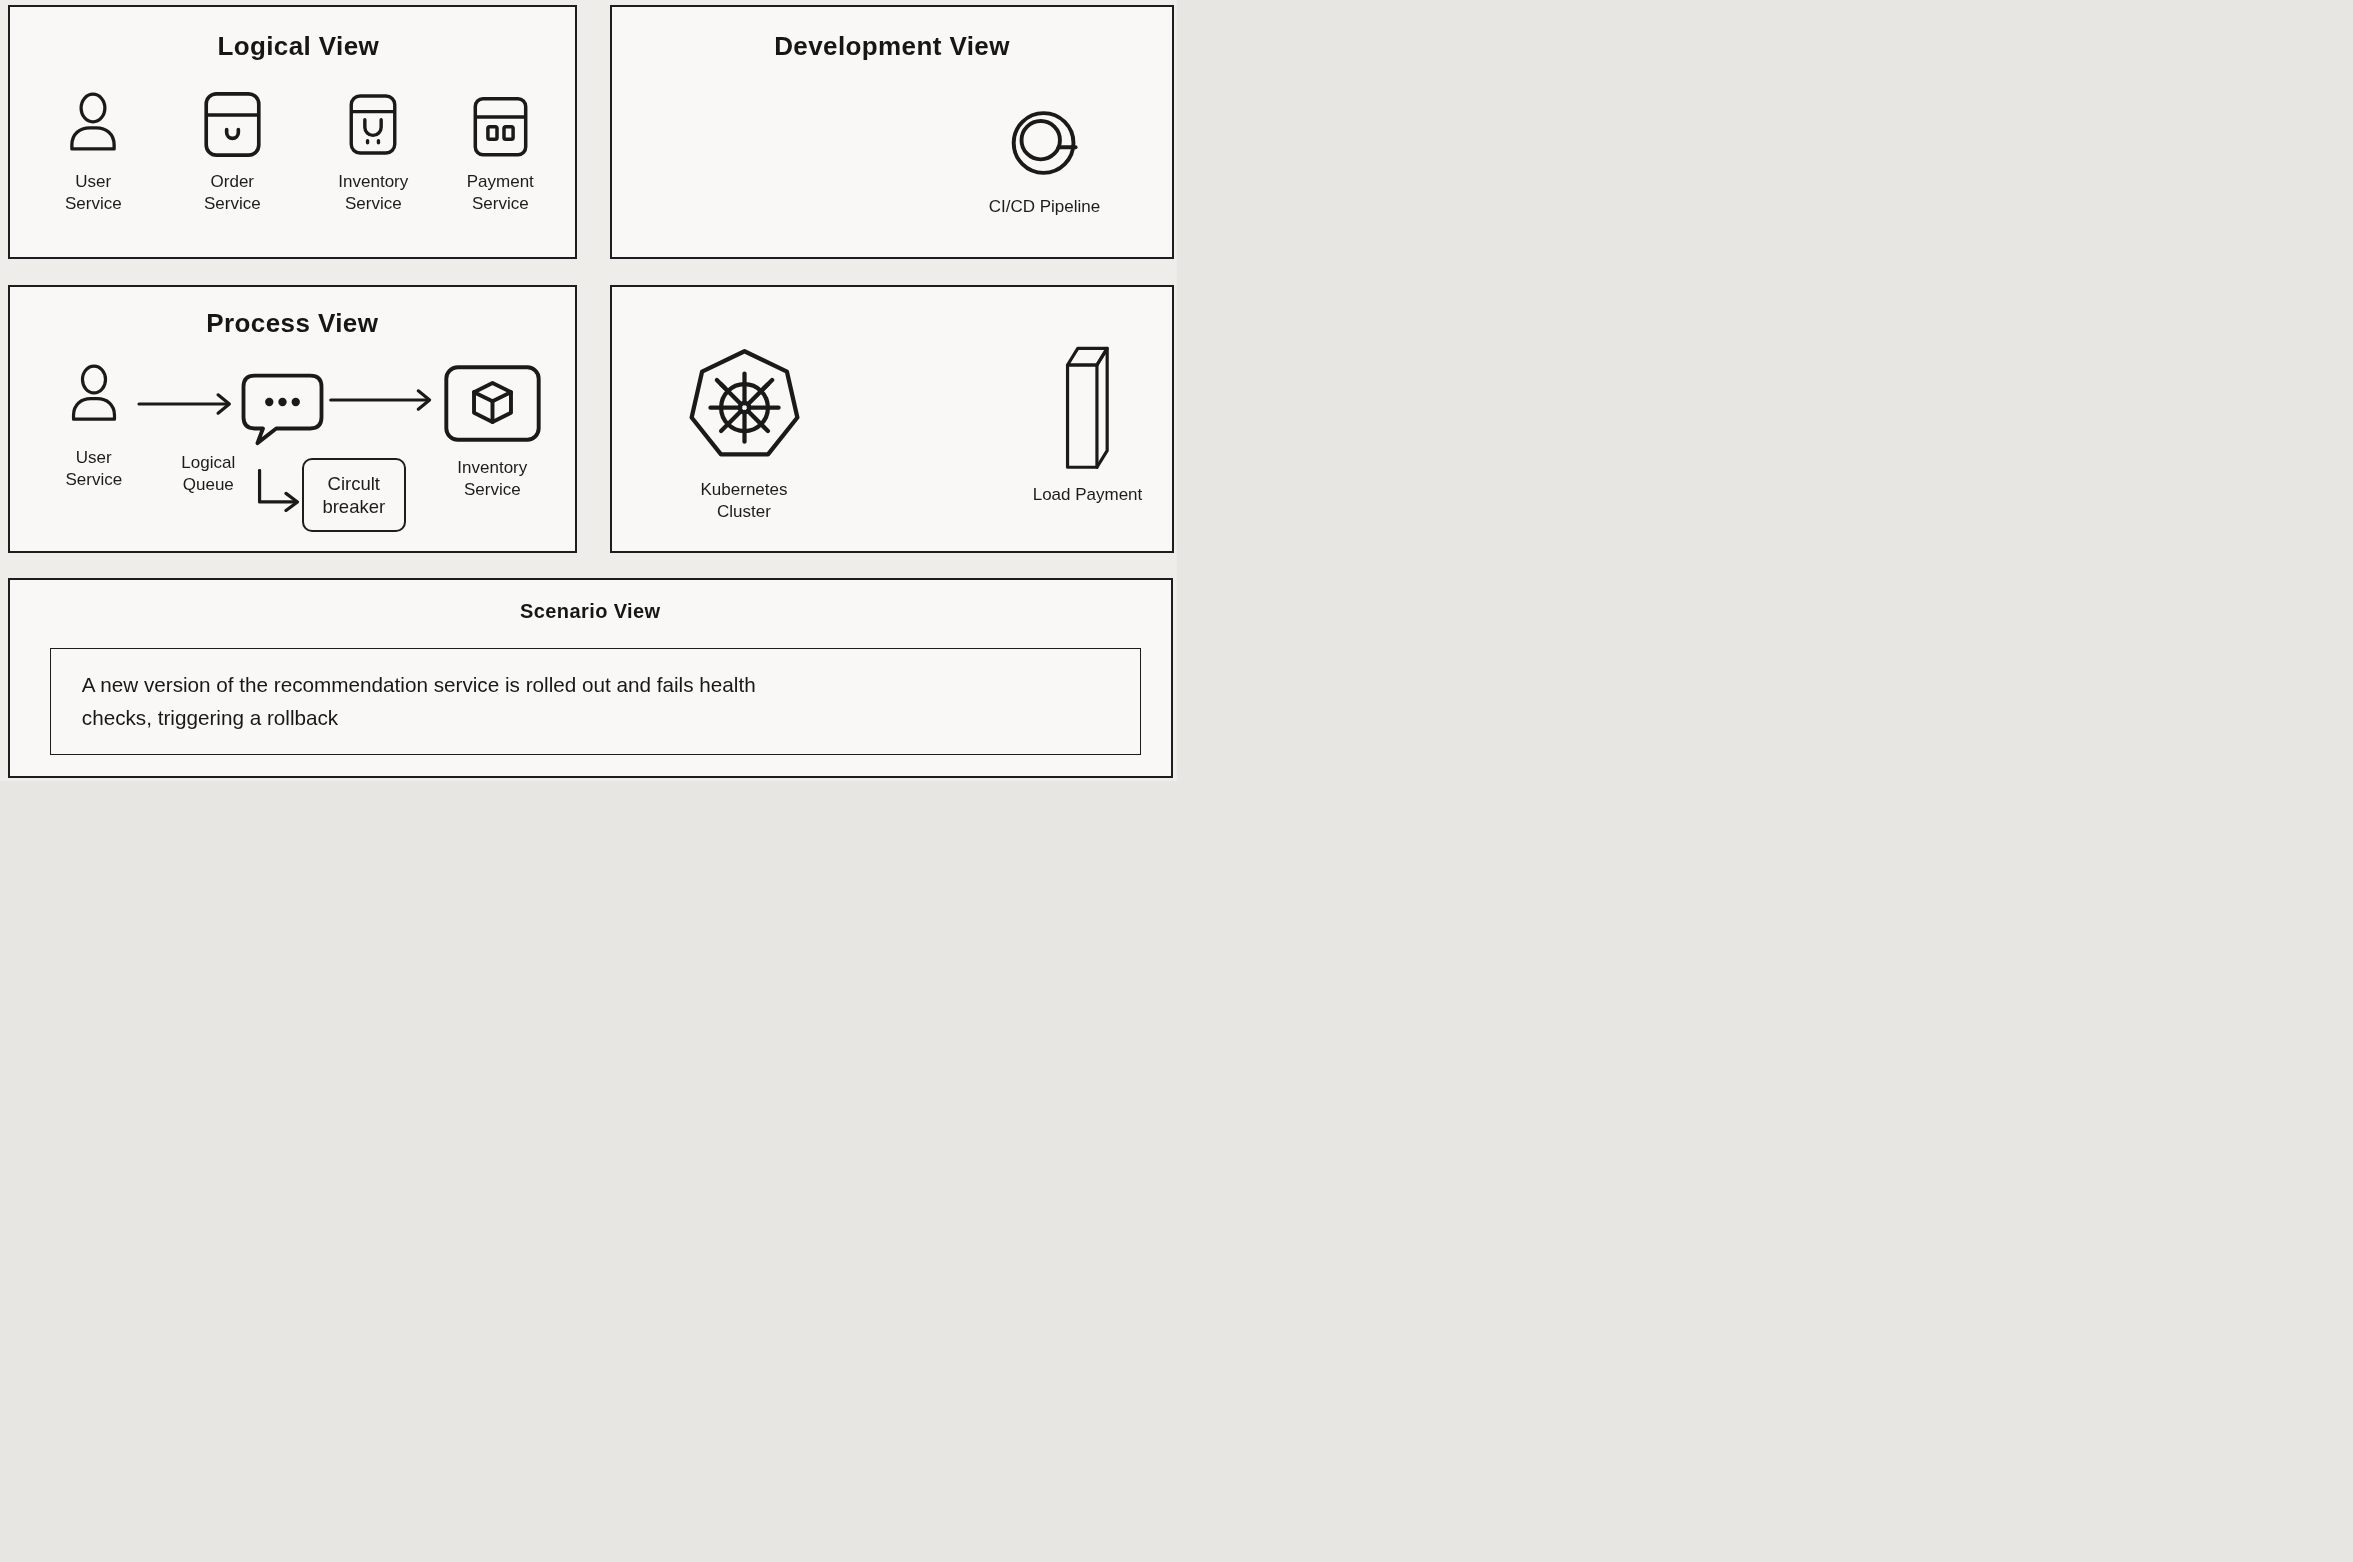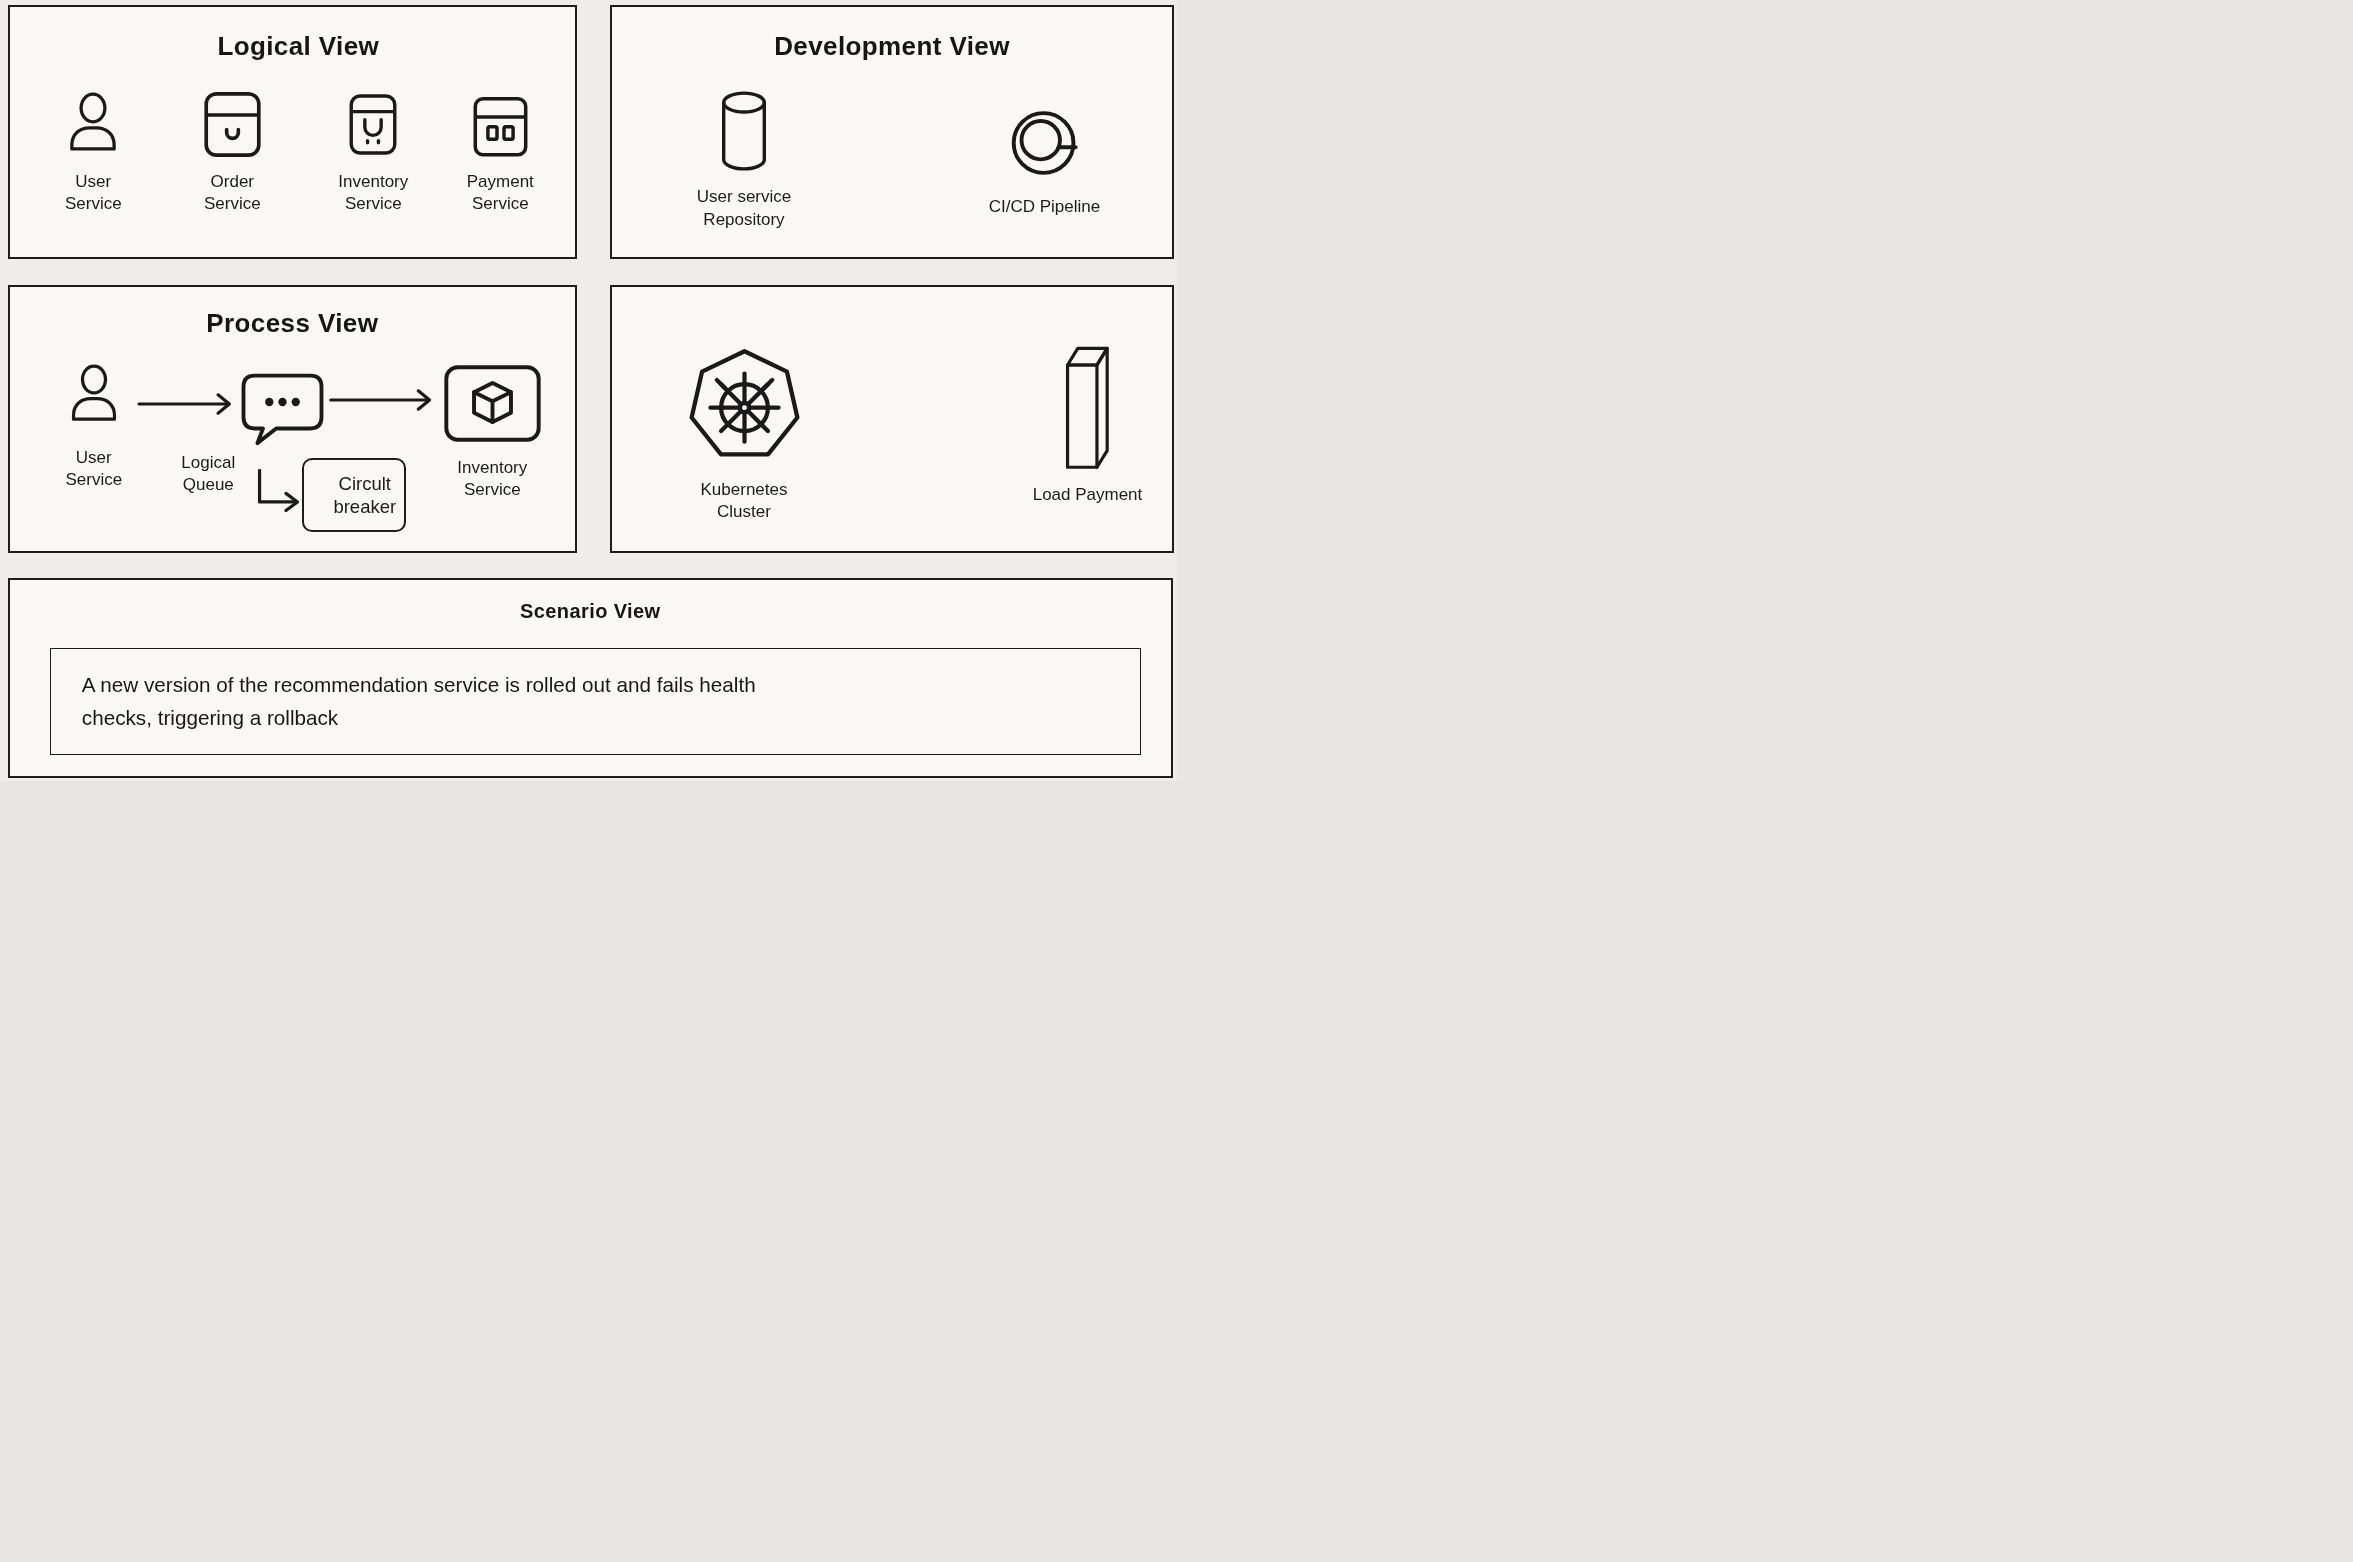--- a/index.html
+++ b/index.html
@@ -6,21 +6,21 @@
   body{background:#e8e6e3;font-family:"Liberation Sans", sans-serif;}
   #stage{position:relative;width:1177px;height:781px;background:#efedea;overflow:hidden;color:#1a1a1a;}
   .panel{position:absolute;background:#f9f8f6;border:2.1px solid #1d1d1d;box-sizing:border-box;}
   .panel-title{position:absolute;left:0;right:0;text-align:center;font-size:26px;font-weight:700;letter-spacing:0.4px;color:#161616;}
   .item{position:absolute;display:flex;flex-direction:column;align-items:center;}
   .icon-slot{display:flex;align-items:flex-end;justify-content:center;}
   .lbl{font-size:17px;line-height:1.32;text-align:center;color:#1c1c1c;}
   svg{display:block;}
   .stroke{fill:none;stroke:#1a1a1a;stroke-linecap:round;stroke-linejoin:round;}
   .node-box{position:absolute;border:2.1px solid #1d1d1d;border-radius:10px;box-sizing:border-box;
-            display:flex;align-items:center;justify-content:flex-end;text-align:center;background:#f9f8f6;}
+            display:flex;align-items:center;justify-content:center;text-align:center;background:#f9f8f6;}
   .scenario-box{position:absolute;border:1.4px solid #1d1d1d;box-sizing:border-box;background:#f9f8f6;}
   .scenario-text{padding:18.5px 0 0 31px;font-size:20.7px;line-height:1.62;white-space:pre-line;color:#181818;}
 </style>
 </head>
 <body>
 
 <div id="stage">
 
   <div class="panel" style="left:7.8px;top:5px;width:569px;height:254px;">
     <div class="panel-title" style="top:24px;padding-left:12px;">Logical View</div>
@@ -76,31 +76,20 @@
         </g>
           </svg>
       </span>
       <span class="lbl" style="width:85px;margin-top:10px;">Payment Service</span>
     </div>
   </div>
 
   <div class="panel" style="left:610px;top:5px;width:564px;height:254px;">
     <div class="panel-title" style="top:24px;">Development View</div>
 
-    <div class="item" style="left:61px;top:78px;width:142px;">
-      <span class="icon-slot" style="height:90px;">
-        <svg width="68" height="88" viewBox="0 0 100 130">
-            <g class="stroke" stroke-width="5">
-          <ellipse cx="50" cy="23" rx="30" ry="14"></ellipse>
-          <path d="M20 23 v84 a30 14 0 0 0 60 0 v-84"></path>
-        </g>
-          </svg>
-      </span>
-      <span class="lbl" style="width:128px;margin-top:11.4px;">User service Repository</span>
-    </div>
 
     <div class="item" style="left:354px;top:97px;width:157px;justify-content:center;">
       <span class="icon-slot" style="height:76px;">
         <svg width="74" height="74" viewBox="0 0 104 104">
             <g class="stroke" stroke-width="5.5">
           <circle cx="50" cy="52" r="42"></circle>
           <circle cx="46" cy="48" r="27"></circle>
           <line x1="71" y1="58" x2="95" y2="58"></line>
         </g>
           </svg>

